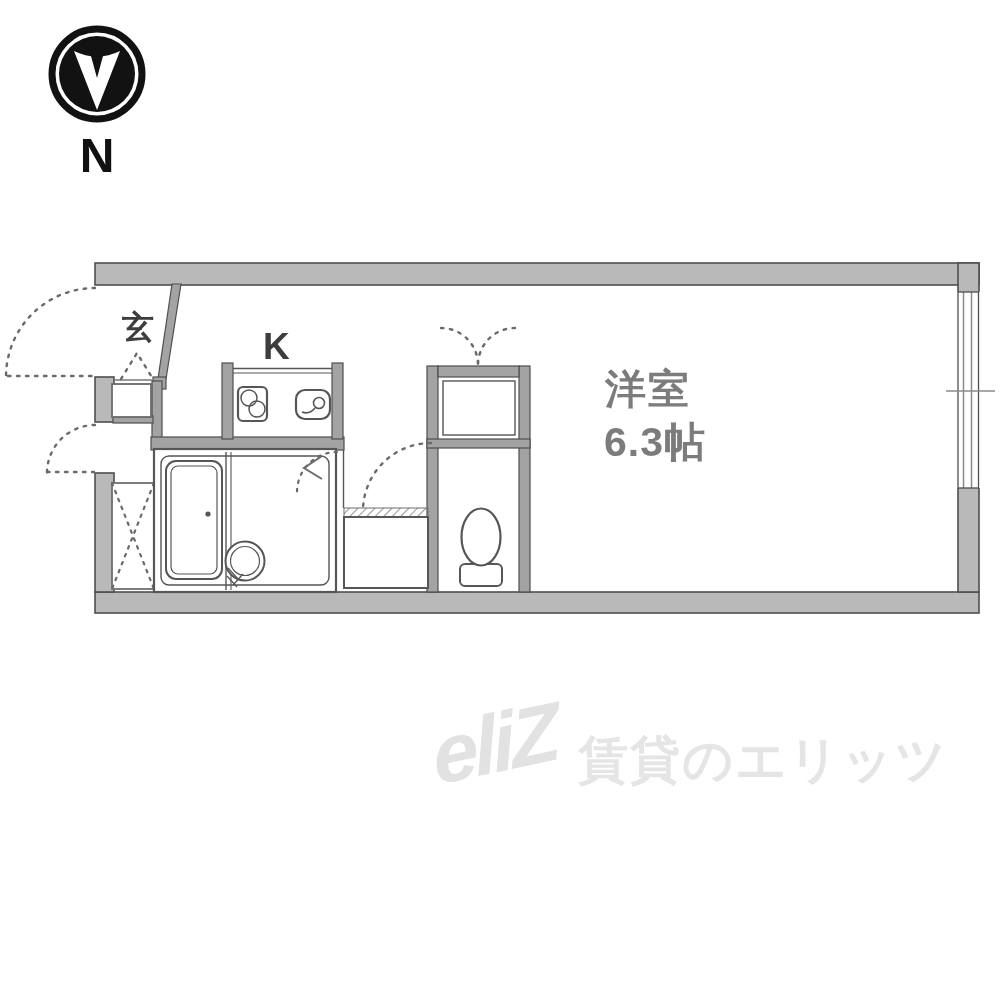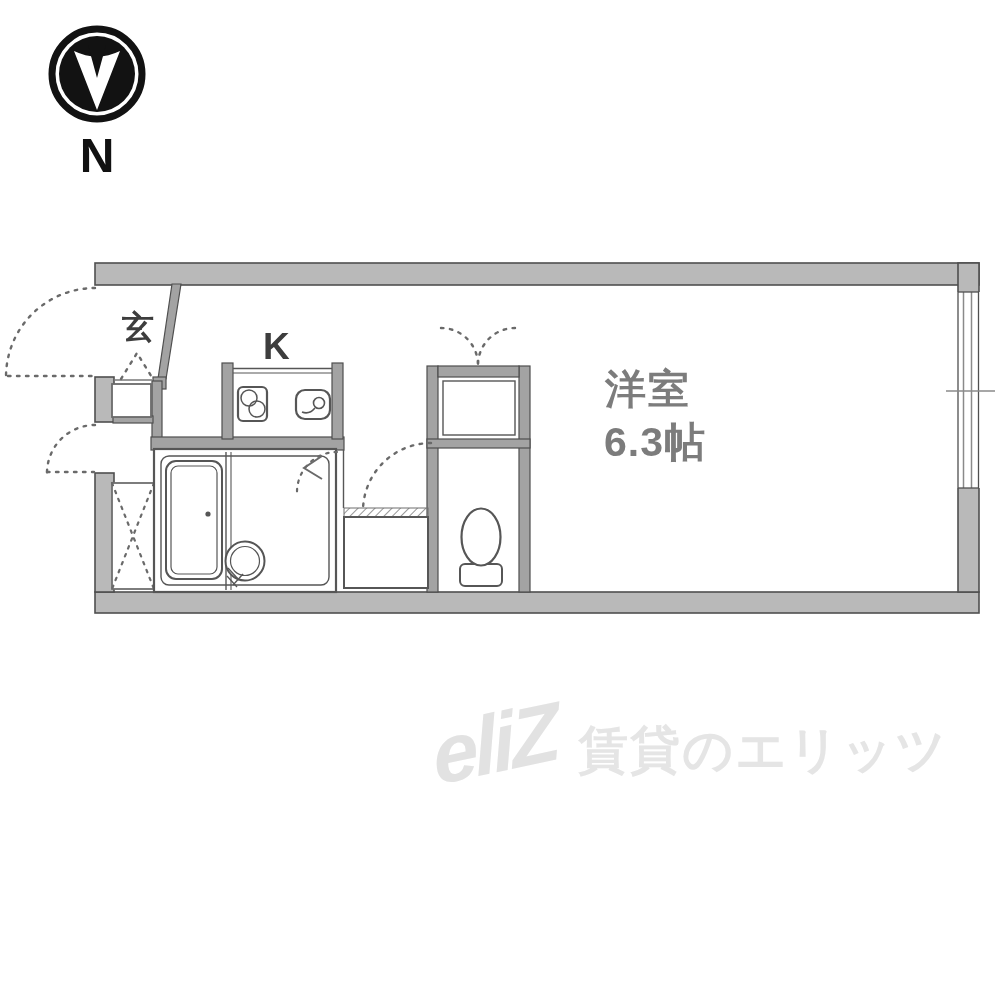--- a/index.html
+++ b/index.html
@@ -15,21 +15,21 @@
     display:flex;align-items:flex-end;gap:16px;color:#e4e4e4;
     user-select:none;pointer-events:none;white-space:nowrap;
   }
   #wm-logo{
     display:inline-block;font-size:82px;font-style:italic;font-weight:bold;
     letter-spacing:-4px;line-height:0.85;transform:rotate(-12deg) skewX(-6deg);
     transform-origin:left bottom;margin-bottom:14px;color:#e2e2e2;
   }
   #wm-text{
     display:inline-block;font-size:50px;font-weight:bold;letter-spacing:2px;
-    margin-bottom:22px;color:#e5e5e5;
+    margin-bottom:12px;color:#e5e5e5;
   }
 </style>
 </head>
 <body>
 
 <div id="stage">
 
   <svg id="plan-svg" width="1000" height="1000" viewBox="0 0 1000 1000">
     <defs>
       <pattern id="hatch" width="6" height="6" patternUnits="userSpaceOnUse" patternTransform="rotate(45)">

